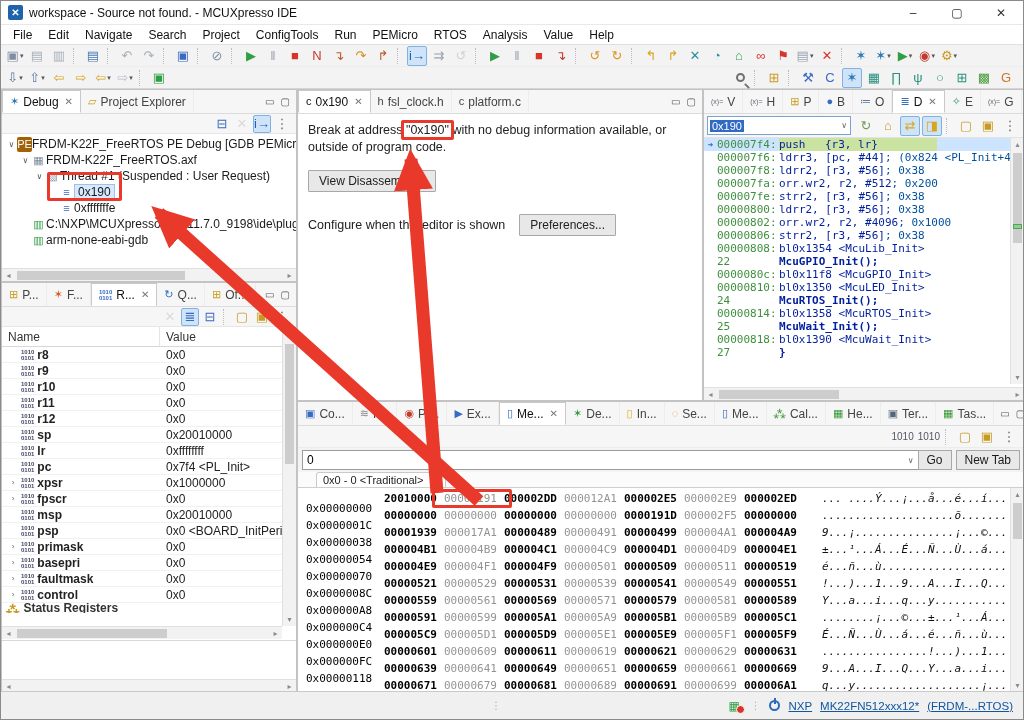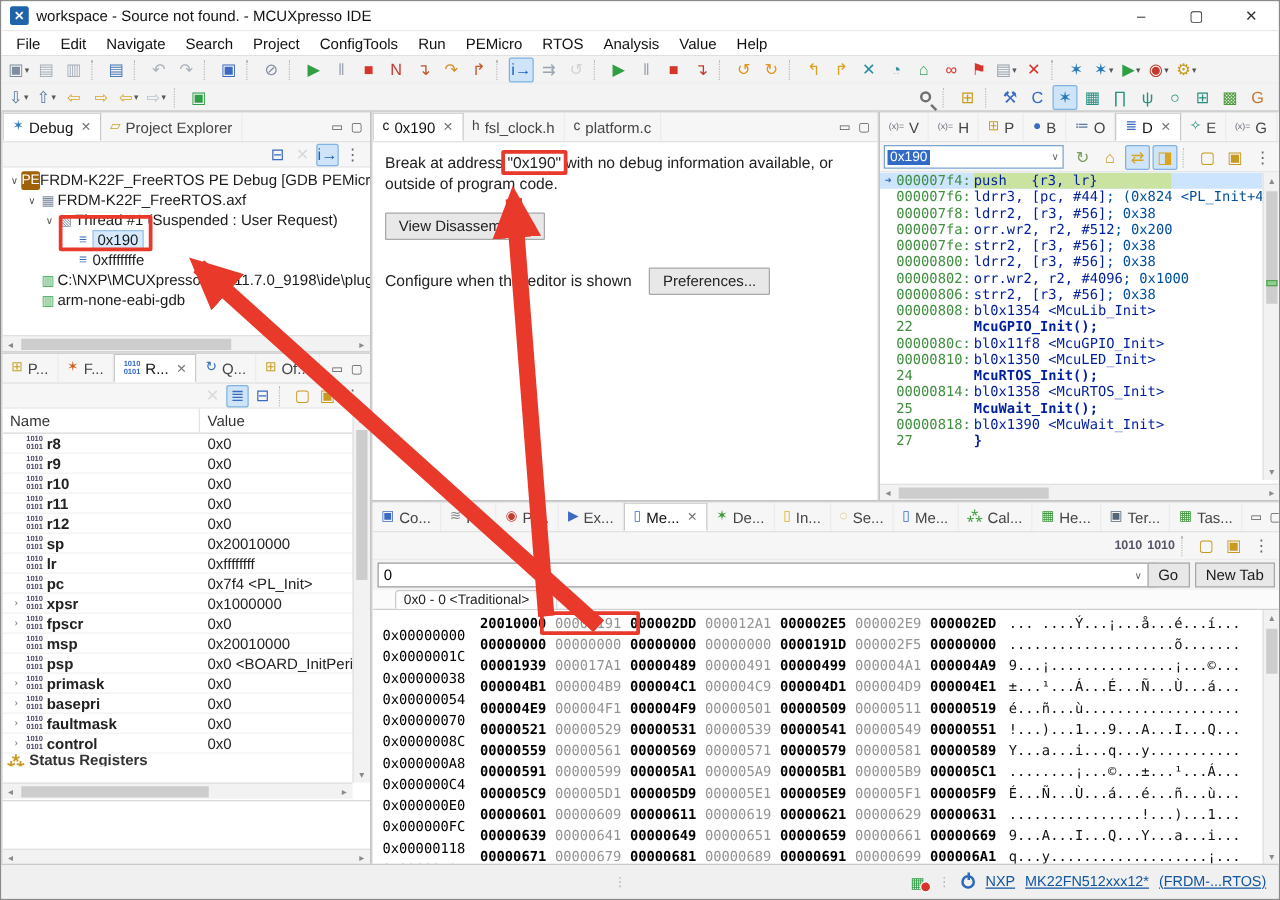--- a/index.html
+++ b/index.html
@@ -13,21 +13,21 @@
   .title{font-size:12px;color:#111;}
   .wbtns{margin-left:auto;display:flex;height:100%;}
   .wbtn{width:44px;height:100%;display:flex;align-items:center;justify-content:center;font-size:12px;color:#333;}
   .menubar{position:absolute;left:0;top:24px;right:0;height:20px;background:#fff;display:flex;align-items:center;padding-left:4px;border-bottom:1px solid #e0e0e0;}
   .mitem{padding:2px 8px;color:#111;}
   .tbar{position:absolute;left:0;right:0;height:22px;background:#f3f3f3;display:flex;align-items:center;padding-left:3px;}
   #tbar1{top:44px;border-bottom:1px solid #ededed;}
   #tbar2{top:66px;border-bottom:1px solid #d5d5d5;}
   .ticon{position:relative;min-width:20px;height:20px;display:flex;align-items:center;justify-content:center;margin:0 1px;border:1px solid transparent;border-radius:2px;}
   .ticon .g{font-size:13px;line-height:13px;}
-  .ticon .g.small{font-size:10px;font-weight:bold;}
+  .ticon .g.small{font-size:10px;}
   .ticon.act{background:#cfe4f8;border-color:#7fb2e0;}
   .ticon.dis{opacity:.4;}
   .ticon .dd{font-size:7px;color:#555;margin-left:1px;}
   .tsep{width:6px;height:16px;border-left:1px dotted #bdbdbd;margin:0 3px;}
   .mag{width:9px;height:9px;border:2px solid #707070;border-radius:50%;position:relative;}
   .mag::after{content:"";position:absolute;width:2px;height:6px;background:#707070;left:8px;top:8px;transform:rotate(-45deg);}
   .t2right{margin-left:auto;display:flex;align-items:center;padding-right:6px;}
   
   .panel{position:absolute;background:#fff;border:1px solid #c3c3c3;overflow:hidden;}
   .tabstrip{height:24px;background:#f6f6f6;border-bottom:1px solid #dcdcdc;display:flex;align-items:stretch;overflow:hidden;}
@@ -83,21 +83,21 @@
   .maddr-input{flex:1;height:20px;border:1px solid #9a9a9a;background:#fff;font-size:12px;padding:0 4px;font-family:"Liberation Sans",sans-serif;}
   .gobtn,.ntbtn{height:20px;background:#e8e8e8;border:1px solid #a8a8a8;font-size:12px;padding:0 8px;display:flex;align-items:center;}
   .rtabrow{position:absolute;left:0;top:70px;right:0;height:16px;border-bottom:1px solid #cfcfcf;display:flex;align-items:flex-end;padding-left:18px;background:#fbfbfb;}
   .rtab{display:flex;align-items:center;gap:5px;background:#fff;border:1px solid #c9c9c9;border-bottom:none;padding:1px 8px 1px 6px;font-size:11px;border-radius:3px 6px 0 0;color:#222;}
   .mem-body{position:absolute;left:0;top:86px;right:14px;bottom:0;background:#fff;overflow:hidden;
             font-family:"DejaVu Sans Mono",monospace;font-size:11px;padding-left:8px;padding-top:2px;}
   .mrow{height:17px;display:flex;align-items:center;white-space:pre;}
   .maddr{width:78px;flex:0 0 auto;color:#000;margin-top:20px;}
   .mval{width:60px;flex:0 0 auto;font-weight:bold;color:#000;}
   .mval.lt{color:#939393;font-weight:normal;}
-  .masc{margin-left:3px;color:#111;}
+  .masc{margin-left:18px;color:#111;font-style:italic;}
   
   .hscroll{position:absolute;height:13px;background:#f2f2f2;border-top:1px solid #e0e0e0;display:flex;align-items:center;}
   .vscroll{position:absolute;width:14px;background:#f2f2f2;border-left:1px solid #e0e0e0;display:flex;flex-direction:column;align-items:center;}
   .sarrow{color:#8a8a8a;font-size:8px;width:13px;height:13px;display:flex;align-items:center;justify-content:center;flex:0 0 auto;}
   .sthumb{background:#cdcdcd;border-radius:0px;}
   .greenmark{position:absolute;right:2px;top:35%;width:9px;height:5px;background:#8fd08f;border:1px solid #5aa05a;}
   
   .statusbar{position:absolute;left:0;bottom:0;right:0;height:28px;background:#f0f0f0;border-top:1px solid #c9c9c9;display:flex;align-items:center;}
   .sb-dots{color:#b0b0b0;font-size:10px;letter-spacing:1px;}
   .sb-right{margin-left:auto;display:flex;align-items:center;gap:8px;padding-right:10px;}

